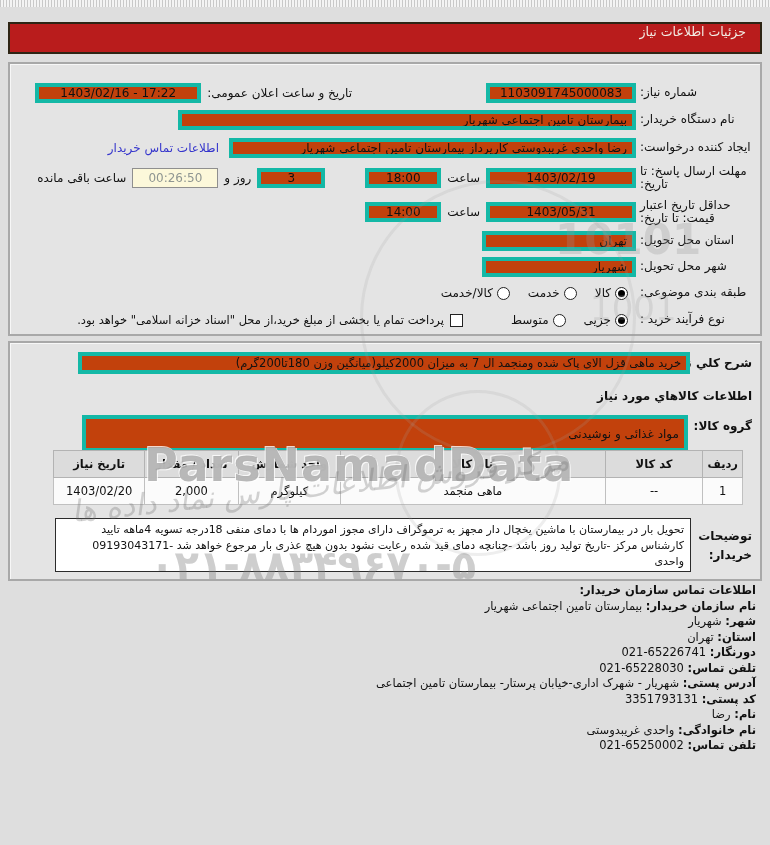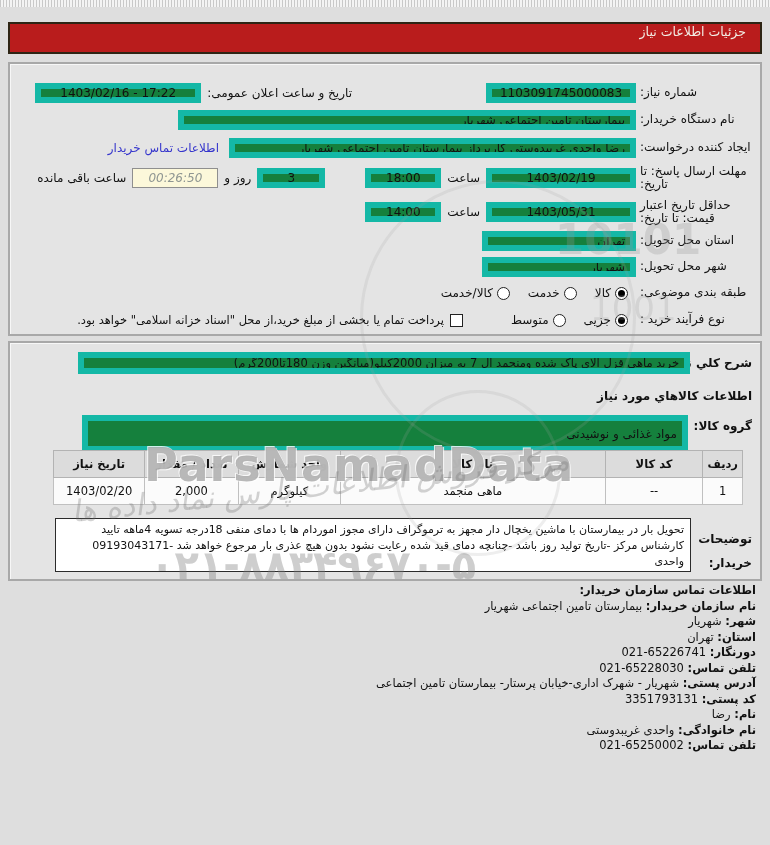--- a/index.html
+++ b/index.html
@@ -27,28 +27,28 @@
     border:2px solid #a8a8a8;
     box-shadow:inset 1px 1px 0 #f7f7f7;
   }
   #panel1{top:62px;height:270px;}
   #panel2{top:341px;height:236px;}
   .row{position:absolute;right:8px;left:8px;display:flex;align-items:center;}
   .lbl{flex:none;width:112px;font-size:12px;line-height:13.5px;text-align:left;padding-left:4px;}
   .lbl2{flex:none;font-size:12px;margin:0 6px;}
   .blbl{font-weight:bold;font-size:12px;}
   .box{
-    flex:none;height:20px;background:#15803d;border:6px solid #14b8a6;
+    flex:none;height:20px;background:#c2410c;border:4px solid #14b8a6;
     font-size:12px;display:flex;align-items:center;box-sizing:border-box;
   }
   .box.c{justify-content:center;direction:ltr;}
   .box.r{justify-content:flex-start;padding:0 5px;white-space:nowrap;overflow:hidden;}
   .timer{
     background:#fcf8da;border:1px solid #8f8f8f;color:#8f9692;
-    justify-content:center;direction:ltr;font-style:italic;
+    justify-content:center;direction:ltr;
   }
   .link{font-size:12px;color:#3535cc;cursor:pointer;white-space:nowrap;}
   .radio{
     flex:none;width:13px;height:13px;border:1px solid #222;border-radius:50%;
     background:#fff;margin:0 8px 0 4px;position:relative;box-sizing:border-box;
   }
   .radio.checked::after{
     content:"";position:absolute;left:2px;top:2px;width:7px;height:7px;
     border-radius:50%;background:#000;
   }
@@ -216,21 +216,21 @@
         <td>1</td>
         <td>--</td>
         <td>ماهی منجمد</td>
         <td>کیلوگرم</td>
         <td>2,000</td>
         <td dir="ltr">1403/02/20</td>
       </tr>
     </tbody>
   </table>
 
-  <span class="abs blbl" style="right:8px;top:184px;width:58px;line-height:24px;">توضیحات خریدار:</span>
+  <span class="abs blbl" style="right:8px;top:184px;width:58px;line-height:19px;">توضیحات خریدار:</span>
   <div class="notes-box">تحویل بار در بیمارستان با ماشین یخچال دار مجهز به ترموگراف دارای مجوز اموردام ها با دمای منفی 18درجه تسویه 4ماهه تایید کارشناس مرکز -تاریخ تولید روز باشد -چنانچه دمای قید شده رعایت نشود بدون هیچ عذری بار مرجوع خواهد شد -09193043171 واحدی</div>
 
 </div>
 
 <div class="contact">
   <div class="h">اطلاعات تماس سازمان خریدار:</div>
   <div><b>نام سازمان خریدار:</b> <span>بیمارستان تامین اجتماعی شهریار</span></div>
   <div><b>شهر:</b> <span>شهریار</span></div>
   <div><b>استان:</b> <span>تهران</span></div>
   <div><b>دورنگار:</b> <span>65226741-021</span></div>

